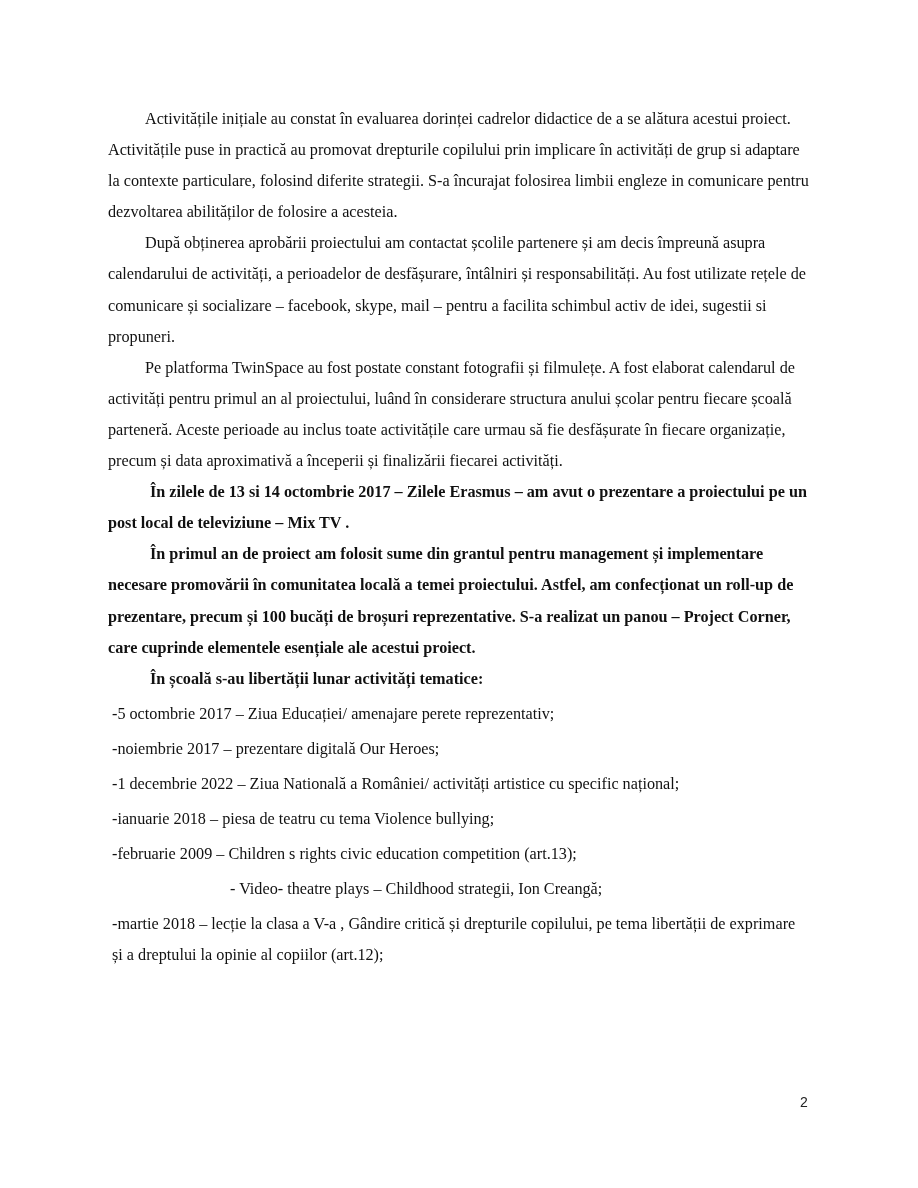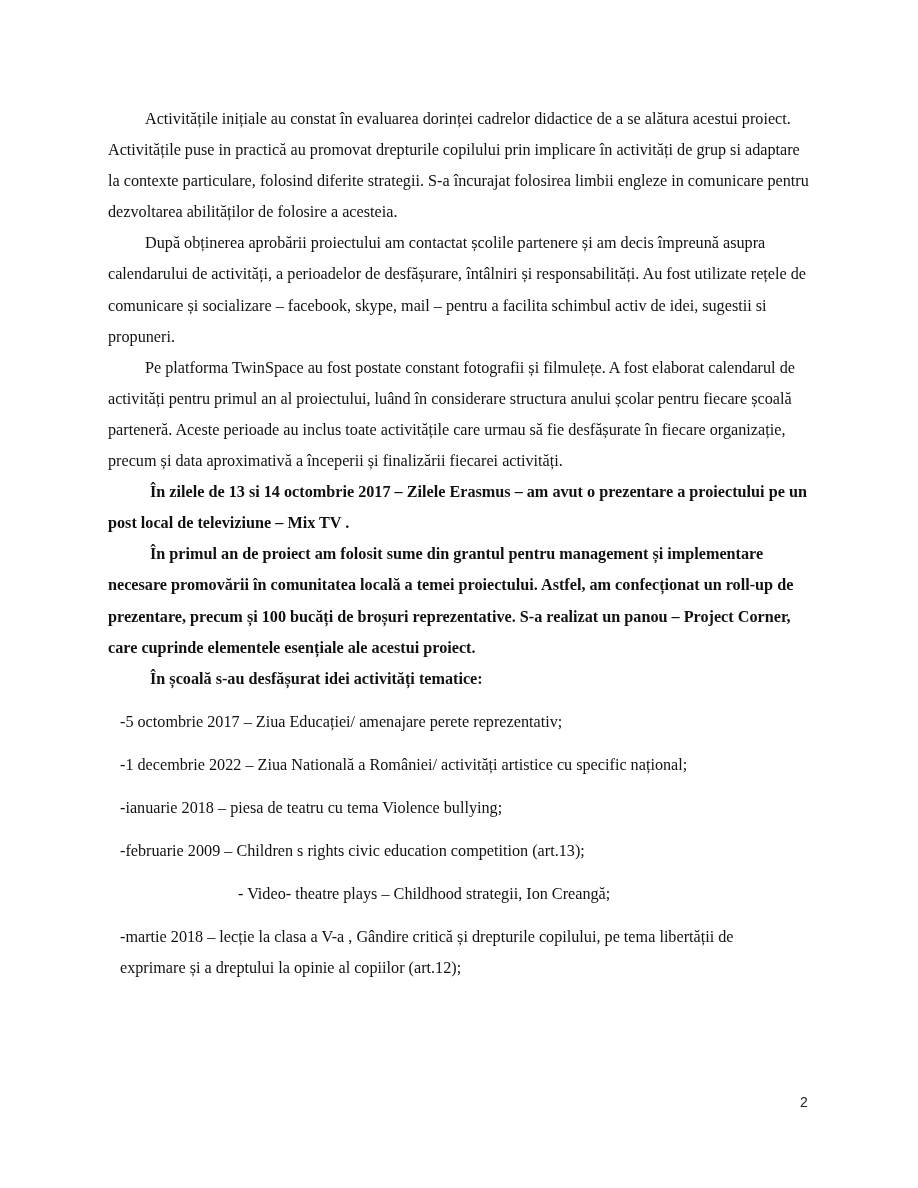--- a/index.html
+++ b/index.html
@@ -36,21 +36,21 @@
       padding: 0;
       text-indent: 37px;
       text-align: left;
       white-space: normal;
     }
     .para.indent-extra {
       text-indent: 42px;
       font-weight: bold;
     }
     .list-line {
-      margin: 12px;
+      margin: 4px;
       padding: 0;
       text-indent: 0;
     }
     .list-line.sub {
       padding-left: 118px;
     }
     .page-number {
       position: absolute;
       left: 800px;
       top: 1094px;
@@ -62,23 +62,24 @@
 </head>
 <body>
 
 <div class="page">
   <div class="content">
     <p class="para">Activitățile inițiale au constat în evaluarea dorinței cadrelor didactice de a se alătura acestui proiect. Activitățile puse in practică au promovat drepturile copilului prin implicare în activități de grup si adaptare la contexte particulare, folosind diferite strategii. S-a încurajat folosirea limbii engleze in comunicare pentru dezvoltarea abilităților de folosire a acesteia.</p>
     <p class="para">După obținerea aprobării proiectului am contactat școlile partenere și am decis împreună asupra calendarului de activități, a perioadelor de desfășurare, întâlniri și responsabilități. Au fost utilizate rețele de comunicare și socializare – facebook, skype, mail – pentru a facilita schimbul activ de idei, sugestii si propuneri.</p>
     <p class="para">Pe platforma TwinSpace au fost postate constant fotografii și filmulețe. A fost elaborat calendarul de activități pentru primul an al proiectului, luând în considerare structura anului școlar pentru fiecare școală parteneră. Aceste perioade au inclus toate activitățile care urmau să fie desfășurate în fiecare organizație, precum și data aproximativă a începerii și finalizării fiecarei activități.</p>
     <p class="para indent-extra">În zilele de 13 si 14 octombrie 2017 – Zilele Erasmus – am avut o prezentare a proiectului pe un post local de televiziune – Mix TV .</p>
     <p class="para indent-extra">În primul an de proiect am folosit sume din grantul pentru management și implementare necesare promovării în comunitatea locală a temei proiectului. Astfel, am confecționat un roll-up de prezentare, precum și 100 bucăți de broșuri reprezentative. S-a realizat un panou – Project Corner, care cuprinde elementele esențiale ale acestui proiect.</p>
-    <p class="para indent-extra">În școală s-au desfășurat idei activități tematice:</p>
+    <p class="para indent-extra">În școală s-au libertății lunar activități tematice:</p>
 
     <p class="list-line">-5 octombrie 2017 – Ziua Educației/ amenajare perete reprezentativ;</p>
+    <p class="list-line">-noiembrie 2017 – prezentare digitală Our Heroes;</p>
     <p class="list-line">-1 decembrie 2022 – Ziua Natională a României/ activități artistice cu specific național;</p>
     <p class="list-line">-ianuarie 2018 – piesa de teatru cu tema Violence bullying;</p>
     <p class="list-line">-februarie 2009 – Children s rights civic education competition (art.13);</p>
     <p class="list-line sub">- Video- theatre plays – Childhood strategii, Ion Creangă;</p>
     <p class="list-line">-martie 2018 – lecție la clasa a V-a , Gândire critică și drepturile copilului, pe tema libertății de exprimare și a dreptului la opinie al copiilor (art.12);</p>
   </div>
 
   <div class="page-number">2</div>
 </div>
 

